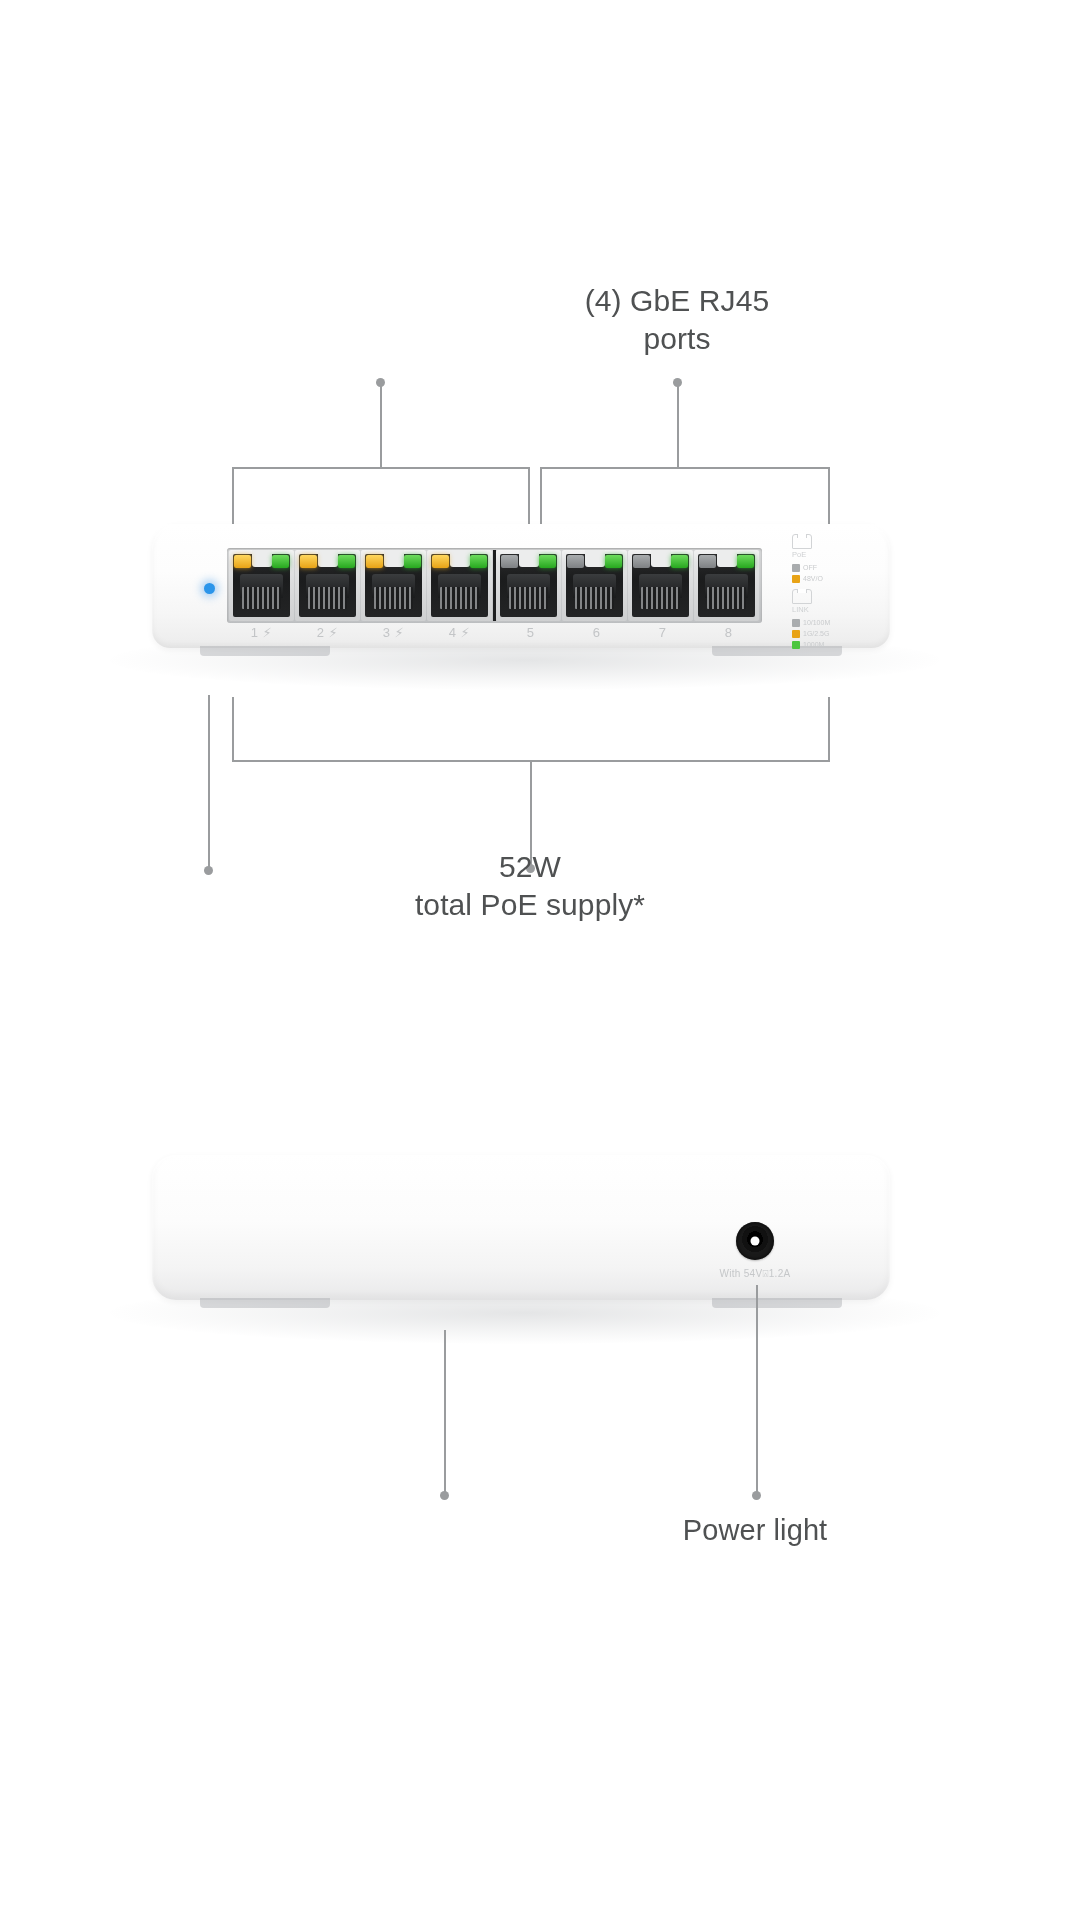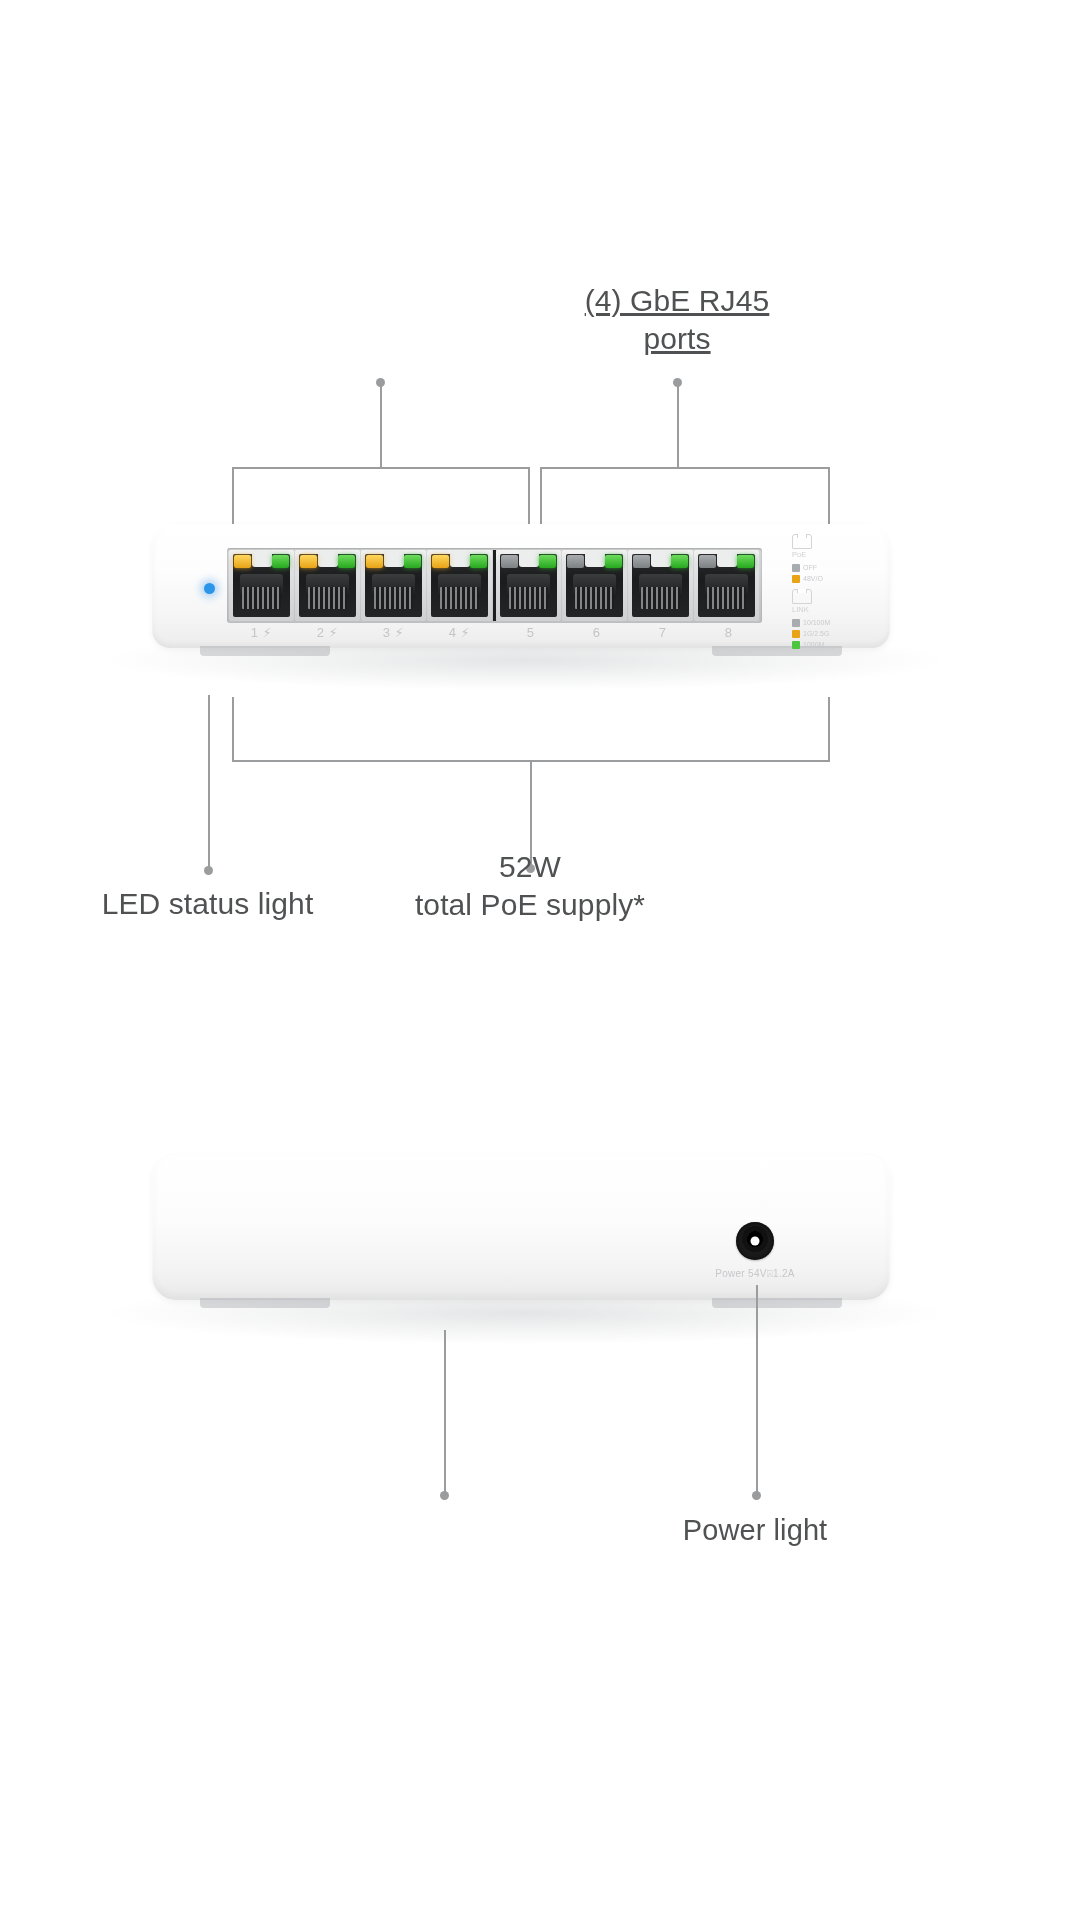--- a/index.html
+++ b/index.html
@@ -230,21 +230,21 @@
     color:#c5c7c9;
     letter-spacing:.3px;
   }
 </style>
 </head>
 <body>
 
 <div class="stage">
 
 
-  <div class="callout" style="left:532px; top:282px; width:290px;text-decoration:underline;">(4) GbE RJ45
+  <div class="callout" style="left:532px; top:282px; width:290px;">(4) GbE RJ45
 ports</div>
 
   <div class="dot" style="left:376px; top:378px;"></div>
   <div class="vline" style="left:380px; top:382px; height:86px;"></div>
   <div class="hline" style="left:232px; top:467px; width:298px;"></div>
   <div class="vline" style="left:232px; top:467px; height:58px;"></div>
   <div class="vline" style="left:528px; top:467px; height:58px;"></div>
 
   <div class="dot" style="left:673px; top:378px;"></div>
   <div class="vline" style="left:677px; top:382px; height:86px;"></div>
@@ -381,34 +381,33 @@
 
   <div class="vline" style="left:208px; top:695px; height:175px;"></div>
   <div class="dot" style="left:204px; top:866px;"></div>
 
   <div class="vline" style="left:232px; top:697px; height:64px;"></div>
   <div class="vline" style="left:828px; top:697px; height:64px;"></div>
   <div class="hline" style="left:232px; top:760px; width:598px;"></div>
   <div class="vline" style="left:530px; top:760px; height:108px;"></div>
   <div class="dot" style="left:526px; top:864px;"></div>
 
-  <div class="callout" style="left:55px; top:885px; width:305px;">LED status light</div>
 
   <div class="callout" style="left:380px; top:848px; width:300px;">52W
 total PoE supply*</div>
 
   <div class="dev-shadow" style="left:110px; top:1282px; width:830px; height:62px;"></div>
 
   <div class="device-rear">
     <div class="feet" style="left:48px;  width:130px;"></div>
     <div class="feet" style="right:48px; width:130px;"></div>
   </div>
 
   <div class="power-jack"></div>
-  <div class="jack-label">Power 54V⍓1.2A</div>
+  <div class="jack-label">With 54V⍓1.2A</div>
 
   <div class="vline" style="left:444px; top:1330px; height:165px;"></div>
   <div class="dot" style="left:440px; top:1491px;"></div>
 
   <div class="vline" style="left:756px; top:1285px; height:210px;"></div>
   <div class="dot" style="left:752px; top:1491px;"></div>
 
 
   <div class="callout small" style="left:660px; top:1512px; width:190px;">Power light</div>
 

